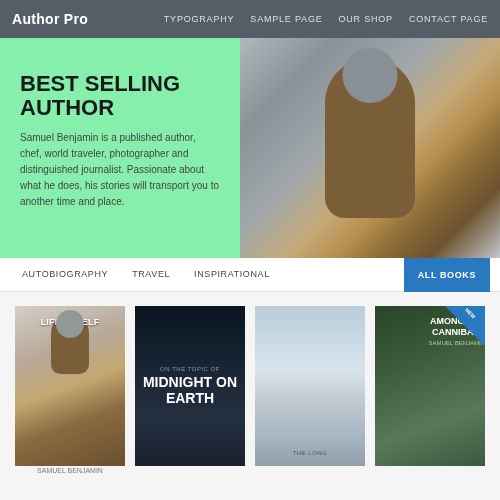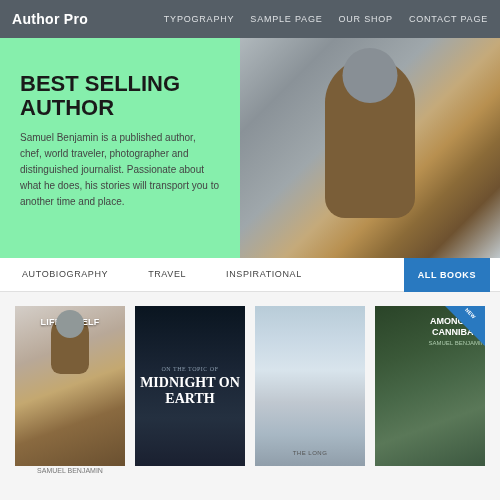--- a/index.html
+++ b/index.html
@@ -106,21 +106,21 @@
     .filter-bar {
       background: #fff;
       border-bottom: 1px solid #e0e0e0;
       display: flex;
       align-items: center;
       height: 34px;
       padding: 0 10px;
     }
     .filter-tabs {
       display: flex;
-      gap: 16px;
+      gap: 0;
       flex: 1;
     }
     .filter-tab {
       font-size: 9px;
       color: #444;
       text-transform: uppercase;
       letter-spacing: 0.6px;
       padding: 0 12px;
       height: 34px;
       display: flex;
@@ -196,21 +196,20 @@
       font-size: 9px;
       color: #fff;
       font-weight: bold;
       letter-spacing: 0.3px;
       text-shadow: 0 1px 2px rgba(0,0,0,0.5);
     }
 
     
     .book-2 .book-cover {
       background: linear-gradient(180deg, #0a1520 0%, #1a2535 40%, #243040 70%, #1a2030 100%);
-      font-family: Liberation Serif, serif;
     }
     .book-2-text {
       text-align: center;
       padding: 10px 5px;
       z-index: 2;
     }
     .book-2-text .small-top {
       font-size: 6px;
       color: #8899aa;
       letter-spacing: 0.5px;

